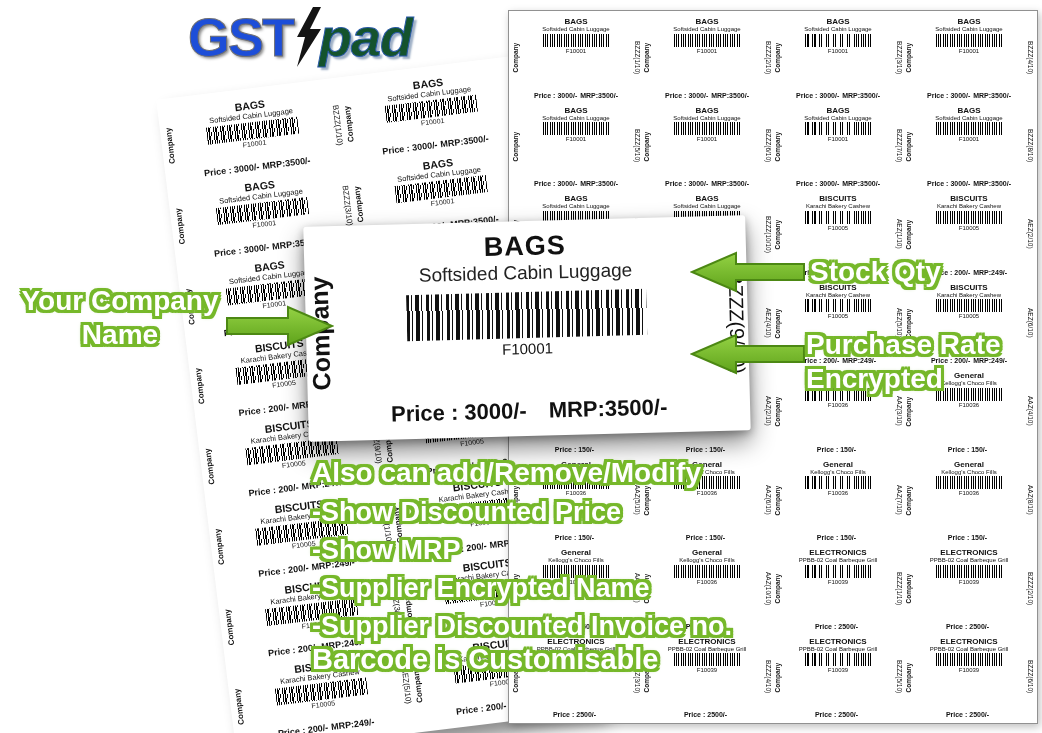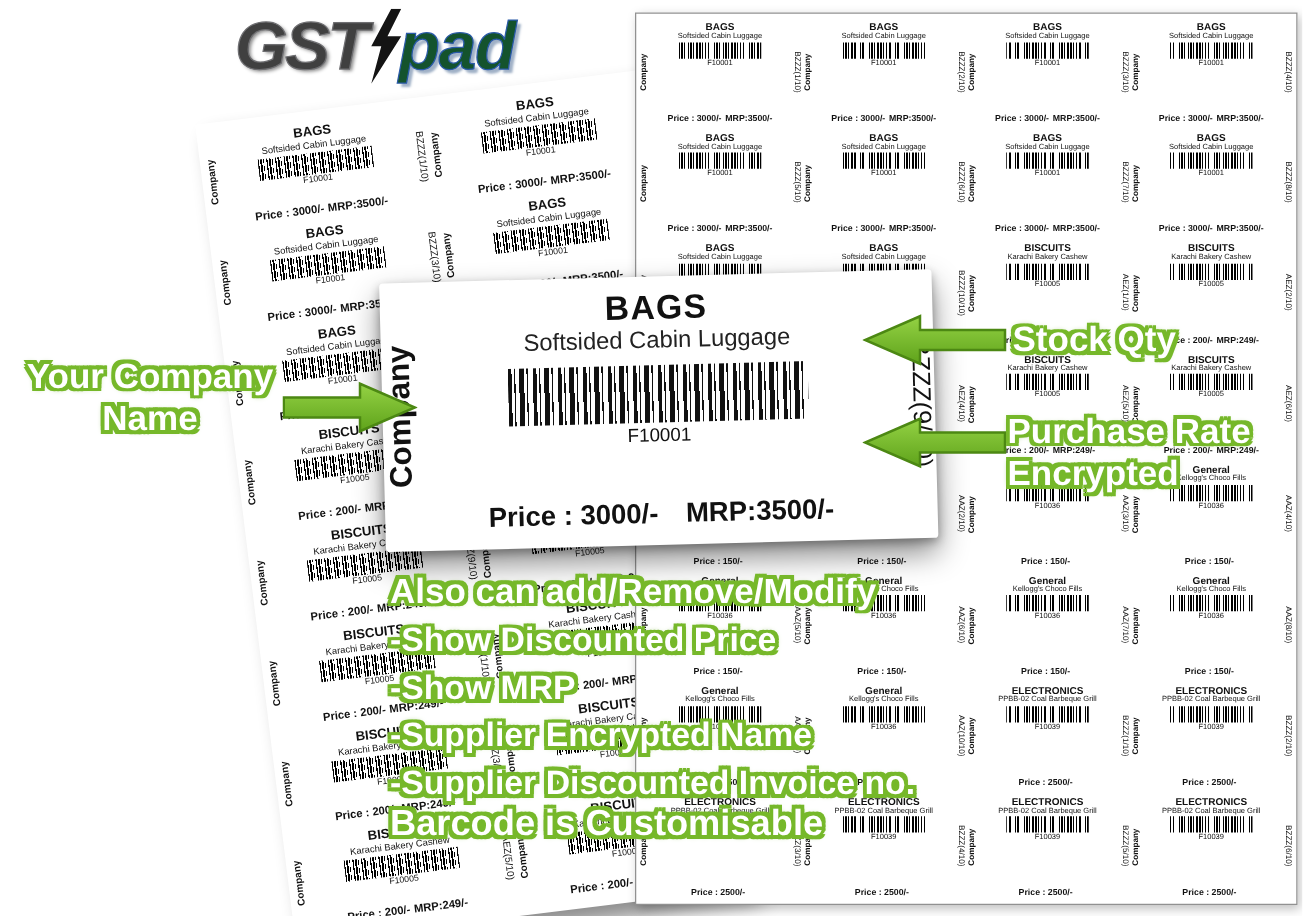--- a/index.html
+++ b/index.html
@@ -1,21 +1,21 @@
 <!DOCTYPE html>
 <html><head>
 <meta charset="utf-8">
 <style>
   html,body{margin:0;padding:0;background:#fff;}
   #stage{position:relative;width:1042px;height:733px;overflow:hidden;background:#fff;
          font-family:"Liberation Sans",sans-serif;}
 
   
   .logo{position:absolute;left:188px;top:6px;display:flex;align-items:center;z-index:3;}
-  .logo .gst{font-size:54px;font-weight:bold;font-style:italic;color:#404040;
+  .logo .gst{font-size:54px;font-weight:bold;color:#1d4ed8;
              letter-spacing:-2px;text-shadow:2px 2px 3px #8d8d8d;-webkit-text-stroke:1px #6f6f72;}
   .logo .bolt{margin:0 -6px 0 -2px;}
   .logo .pad{font-size:54px;font-weight:bold;font-style:italic;color:#14532d;
              letter-spacing:-1px;text-shadow:3px 3px 2px #9fb0c6;-webkit-text-stroke:1px #2a5aa8;}
 
   
   .sheet{position:absolute;background:#fff;box-sizing:border-box;display:grid;}
   .sheet-left{left:195px;top:75px;width:365px;height:660px;z-index:1;
               transform:rotate(-7deg);box-shadow:10px 12px 16px rgba(0,0,0,.45);
               grid-template-columns:repeat(2,1fr);grid-template-rows:repeat(8,1fr);

